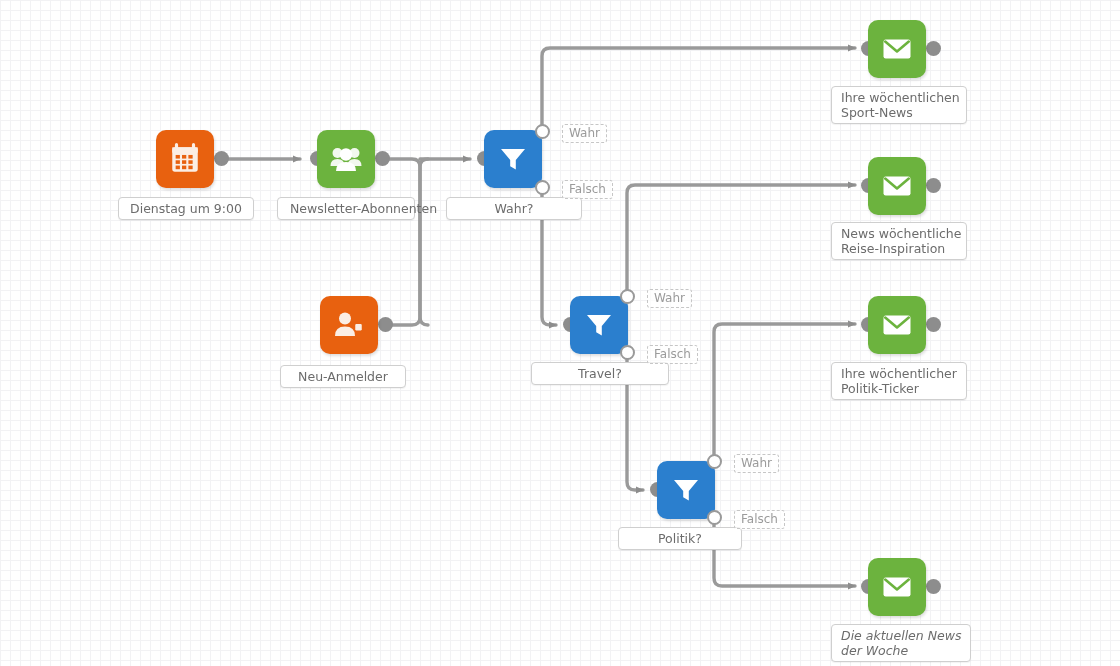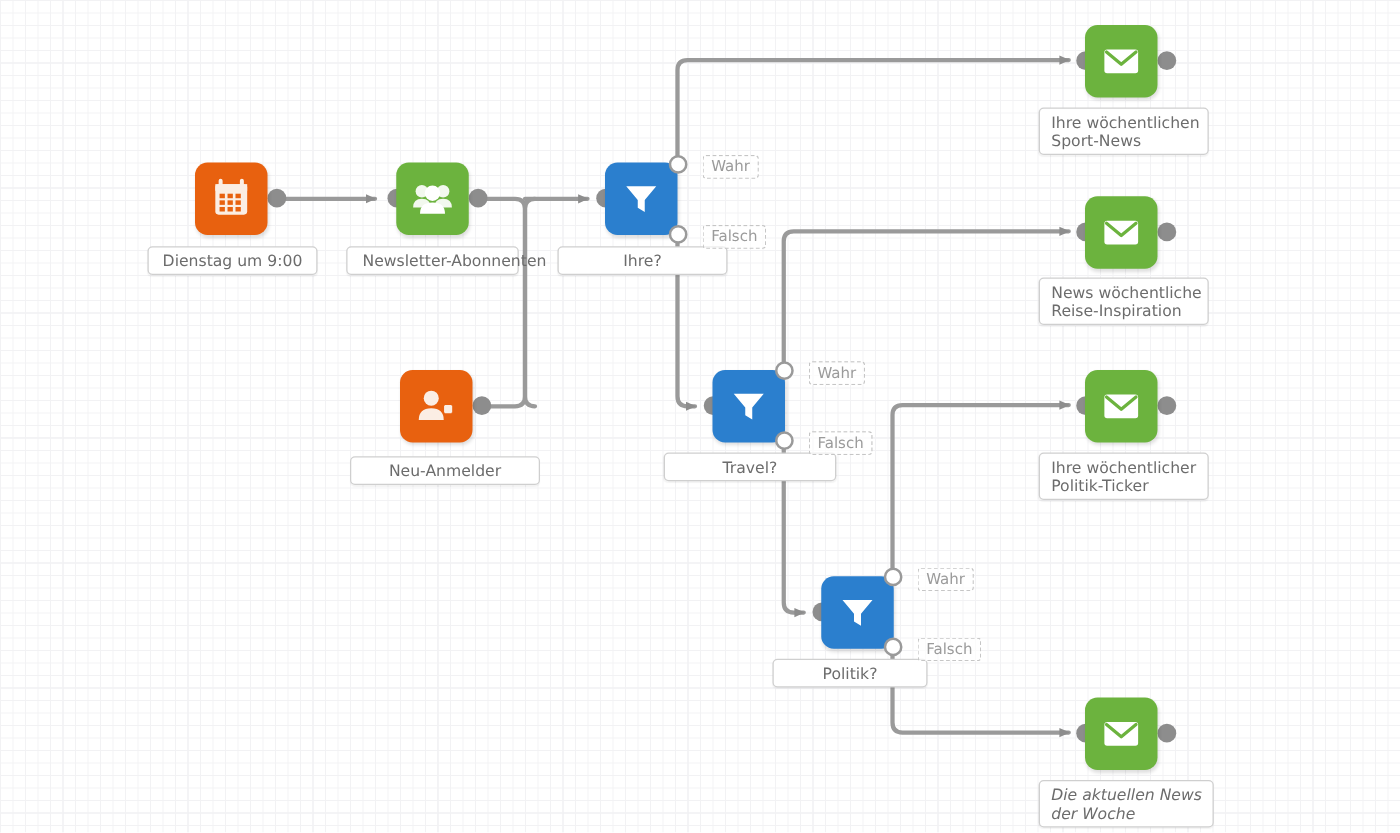--- a/index.html
+++ b/index.html
@@ -204,30 +204,30 @@
 
   <div class="node node-orange" style="left:320px; top:296px;">
     <span class="node-icon">
       <svg width="36" height="36" viewBox="0 0 36 36">
         <circle cx="14" cy="11.5" r="6" fill="#fbeee4"></circle>
         <path d="M4 29 q0-9.5 10-9.5 q10 0 10 9.5 z" fill="#fbeee4"></path>
         <path d="M27.5 17 v6.5 M24.25 20.25 h6.5" stroke="#fbeee4" stroke-width="5.4" stroke-linecap="butt" fill="none"></path>
       </svg>
     </span>
   </div>
-  <div class="label label-center" style="left:280px; top:365px; width:152px;">Neu-Anmelder</div>
+  <div class="label label-center" style="left:280px; top:365px; width:126px;">Neu-Anmelder</div>
 
   <div class="node node-blue" style="left:484px; top:130px;">
     <span class="node-icon">
       <svg width="30" height="30" viewBox="0 0 30 30">
         <path d="M3 5 h24 l-9.2 11 v9.5 l-5.6 -3.3 v-6.2 z" fill="#ffffff"></path>
       </svg>
     </span>
   </div>
-  <div class="label label-center" style="left:446px; top:197px; width:136px;">Ihre?</div>
+  <div class="label label-center" style="left:446px; top:197px; width:136px;">Wahr?</div>
   <div class="badge" style="left:562px; top:124px;">Wahr</div>
   <div class="badge" style="left:562px; top:180px;">Falsch</div>
 
   <div class="node node-blue" style="left:570px; top:296px;">
     <span class="node-icon">
       <svg width="30" height="30" viewBox="0 0 30 30">
         <path d="M3 5 h24 l-9.2 11 v9.5 l-5.6 -3.3 v-6.2 z" fill="#ffffff"></path>
       </svg>
     </span>
   </div>

